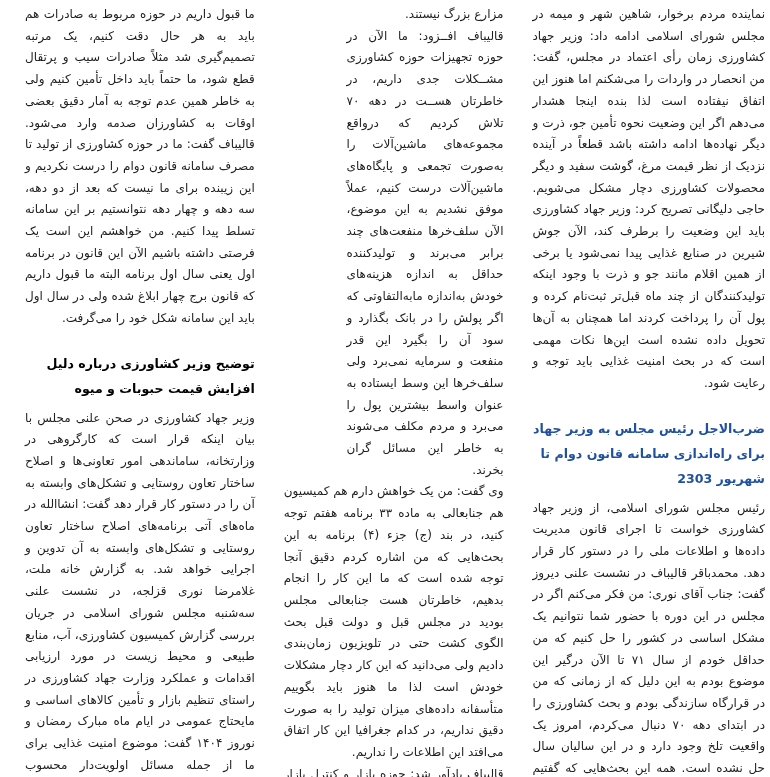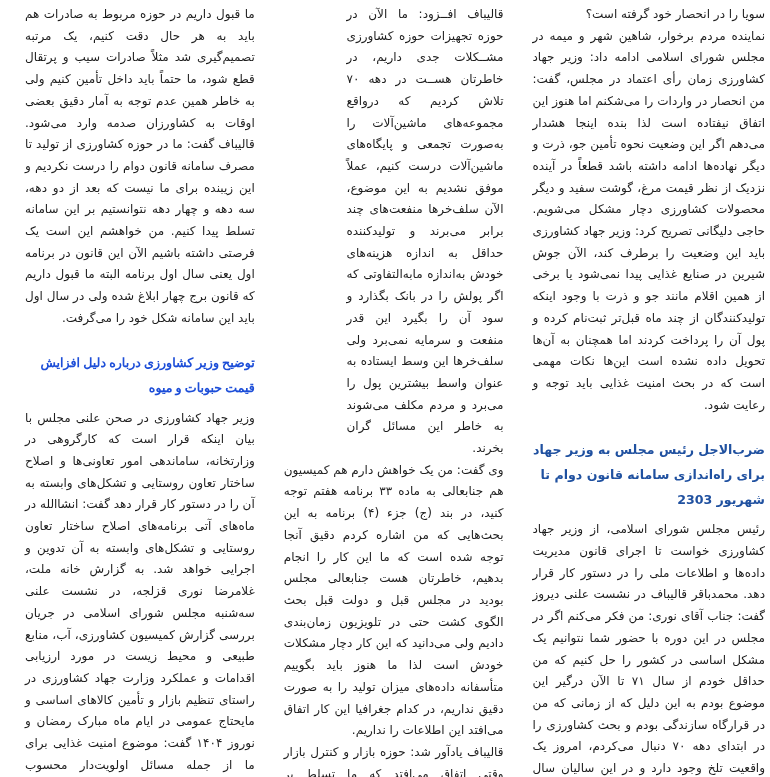--- a/index.html
+++ b/index.html
@@ -31,34 +31,34 @@
   .narrow-block{
     width:157px; 
   }
 </style>
 </head>
 <body>
 
 <div class="page">
 
   <div class="col col-right" style="color: rgb(30, 30, 30);">
-    <p>سویا را در انحصار خود گرفته است؟</p>
     <p>نماینده مردم برخوار، شاهین شهر و میمه در مجلس شورای اسلامی ادامه داد: وزیر جهاد کشاورزی زمان رأی اعتماد در مجلس، گفت: من انحصار در واردات را می‌شکنم اما هنوز این اتفاق نیفتاده است لذا بنده اینجا هشدار می‌دهم اگر این وضعیت نحوه تأمین جو، ذرت و دیگر نهاده‌ها ادامه داشته باشد قطعاً در آینده نزدیک از نظر قیمت مرغ، گوشت سفید و دیگر محصولات کشاورزی دچار مشکل می‌شویم. حاجی دلیگانی تصریح کرد: وزیر جهاد کشاورزی باید این وضعیت را برطرف کند، الآن جوش شیرین در صنایع غذایی پیدا نمی‌شود یا برخی از همین اقلام مانند جو و ذرت با وجود اینکه تولیدکنندگان از چند ماه قبل‌تر ثبت‌نام کرده و پول آن را پرداخت کردند اما همچنان به آن‌ها تحویل داده نشده است این‌ها نکات مهمی است که در بحث امنیت غذایی باید توجه و رعایت شود.</p>
     <h2 class="section-heading" style="color: rgb(32, 81, 160);">ضرب‌الاجل رئیس مجلس به وزیر جهاد برای راه‌اندازی سامانه قانون دوام تا شهریور 2303</h2>
     <p>رئیس مجلس شورای اسلامی، از وزیر جهاد کشاورزی خواست تا اجرای قانون مدیریت داده‌ها و اطلاعات ملی را در دستور کار قرار دهد. محمدباقر قالیباف در نشست علنی دیروز گفت: جناب آقای نوری: من فکر می‌کنم اگر در مجلس در این دوره با حضور شما نتوانیم یک مشکل اساسی در کشور را حل کنیم که من حداقل خودم از سال ۷۱ تا الآن درگیر این موضوع بودم به این دلیل که از زمانی که من در قرارگاه سازندگی بودم و بحث کشاورزی را در ابتدای دهه ۷۰ دنبال می‌کردم، امروز یک واقعیت تلخ وجود دارد و در این سالیان سال حل نشده است. همه این بحث‌هایی که گفتیم اگر ساماندهی نکنیم این موضوعات برای ما حل نخواهد شد. وی تصریح کرد: ما یک زنجیره در موضوع کشاورزی و امنیت غذایی داریم که از تولید شروع می‌شود تا بحث مصرف، مخصوصاً این حلقه وسط که بحث توزیع و سلف‌خری است الآن نقش این بخش‌ها بیشتر از تولید شده است الآن بیش از چهار میلیون نفر در عرصه کشاورزی تلاش می‌کنند، چند سال و چند دهه است که بحث الگوی کشت می‌خواهد حل شود؟، بحث مربوط به آب بخواهد در حوزه مربوط به کشاورزی از بحث قطره‌ای، بارانی و الآن زیرسطحی و بخش عمده کشاورزی ما زمین‌های زیر دو هکتارها هستند، این اراضی</p>
   </div>
 
   <div class="col col-middle" style="color: rgb(30, 30, 30);">
     <div class="narrow-block">
+      <p>مزارع بزرگ نیستند.</p>
       <p>قالیباف افــزود: ما الآن در حوزه تجهیزات حوزه کشاورزی مشــکلات جدی داریم، در خاطرتان هســت در دهه ۷۰ تلاش کردیم که درواقع مجموعه‌های ماشین‌آلات را به‌صورت تجمعی و پایگاه‌های ماشین‌آلات درست کنیم، عملاً موفق نشدیم به این موضوع، الآن سلف‌خرها منفعت‌های چند برابر می‌برند و تولیدکننده حداقل به اندازه هزینه‌های خودش به‌اندازه مابه‌التفاوتی که اگر پولش را در بانک بگذارد و سود آن را بگیرد این قدر منفعت و سرمایه نمی‌برد ولی سلف‌خرها این وسط ایستاده به عنوان واسط بیشترین پول را می‌برد و مردم مکلف می‌شوند به خاطر این مسائل گران بخرند.</p>
     </div>
     <p>وی گفت: من یک خواهش دارم هم کمیسیون هم جنابعالی به ماده ۳۳ برنامه هفتم توجه کنید، در بند (ج) جزء (۴) برنامه به این بحث‌هایی که من اشاره کردم دقیق آنجا توجه شده است که ما این کار را انجام بدهیم، خاطرتان هست جنابعالی مجلس بودید در مجلس قبل و دولت قبل بحث الگوی کشت حتی در تلویزیون زمان‌بندی دادیم ولی می‌دانید که این کار دچار مشکلات خودش است لذا ما هنوز باید بگوییم متأسفانه داده‌های میزان تولید را به صورت دقیق نداریم، در کدام جغرافیا این کار اتفاق می‌افتد این اطلاعات را نداریم.</p>
     <p>قالیباف یادآور شد: حوزه بازار و کنترل بازار وقتی اتفاق می‌افتد که ما تسلط بر داده‌هایمان، میزان کاشتمان، برداشتمان، توزیعمان و تسلطمان بر انبار و نگهداری و توزیع اتفاق بیفتد، این‌ها همه قانون دارد. شما در آن جلسه تشریف داشتید در همین بحث مربوط به قیمت‌گذاری‌ها که حالا ماده ۴۸ قانون یه چیزی می‌گوید،</p>
   </div>
 
   <div class="col col-left" style="color: rgb(30, 30, 30);">
     <p>ما قبول داریم در حوزه مربوط به صادرات هم باید به هر حال دقت کنیم، یک مرتبه تصمیم‌گیری شد مثلاً صادرات سیب و پرتقال قطع شود، ما حتماً باید داخل تأمین کنیم ولی به خاطر همین عدم توجه به آمار دقیق بعضی اوقات به کشاورزان صدمه وارد می‌شود. قالیباف گفت: ما در حوزه کشاورزی از تولید تا مصرف سامانه قانون دوام را درست نکردیم و این زیبنده برای ما نیست که بعد از دو دهه، سه دهه و چهار دهه نتوانستیم بر این سامانه تسلط پیدا کنیم. من خواهشم این است یک فرصتی داشته باشیم الآن این قانون در برنامه اول یعنی سال اول برنامه البته ما قبول داریم که قانون برج چهار ابلاغ شده ولی در سال اول باید این سامانه شکل خود را می‌گرفت.</p>
-    <h2 class="section-heading" style="color: #1d4ed8; font-family: Liberation Serif, serif;">توضیح وزیر کشاورزی درباره دلیل افزایش قیمت حبوبات و میوه</h2>
+    <h2 class="section-heading" style="color: #000000;">توضیح وزیر کشاورزی درباره دلیل افزایش قیمت حبوبات و میوه</h2>
     <p>وزیر جهاد کشاورزی در صحن علنی مجلس با بیان اینکه قرار است که کارگروهی در وزارتخانه، ساماندهی امور تعاونی‌ها و اصلاح ساختار تعاون روستایی و تشکل‌های وابسته به آن را در دستور کار قرار دهد گفت: انشاالله در ماه‌های آتی برنامه‌های اصلاح ساختار تعاون روستایی و تشکل‌های وابسته به آن تدوین و اجرایی خواهد شد. به گزارش خانه ملت، غلامرضا نوری قزلجه، در نشست علنی سه‌شنبه مجلس شورای اسلامی در جریان بررسی گزارش کمیسیون کشاورزی، آب، منابع طبیعی و محیط زیست در مورد ارزیابی اقدامات و عملکرد وزارت جهاد کشاورزی در راستای تنظیم بازار و تأمین کالاهای اساسی و مایحتاج عمومی در ایام ماه مبارک رمضان و نوروز ۱۴۰۴ گفت: موضوع امنیت غذایی برای ما از جمله مسائل اولویت‌دار محسوب می‌شود. این موضوع از جمله تاکیدات مقام معظم رهبری است و ایشان در دیدار اخیر با کارگزاران نظام مجدداً بر این موضوع تاکید کردند.</p>
 
   </div>
 
 </div>
 
 </body></html>

